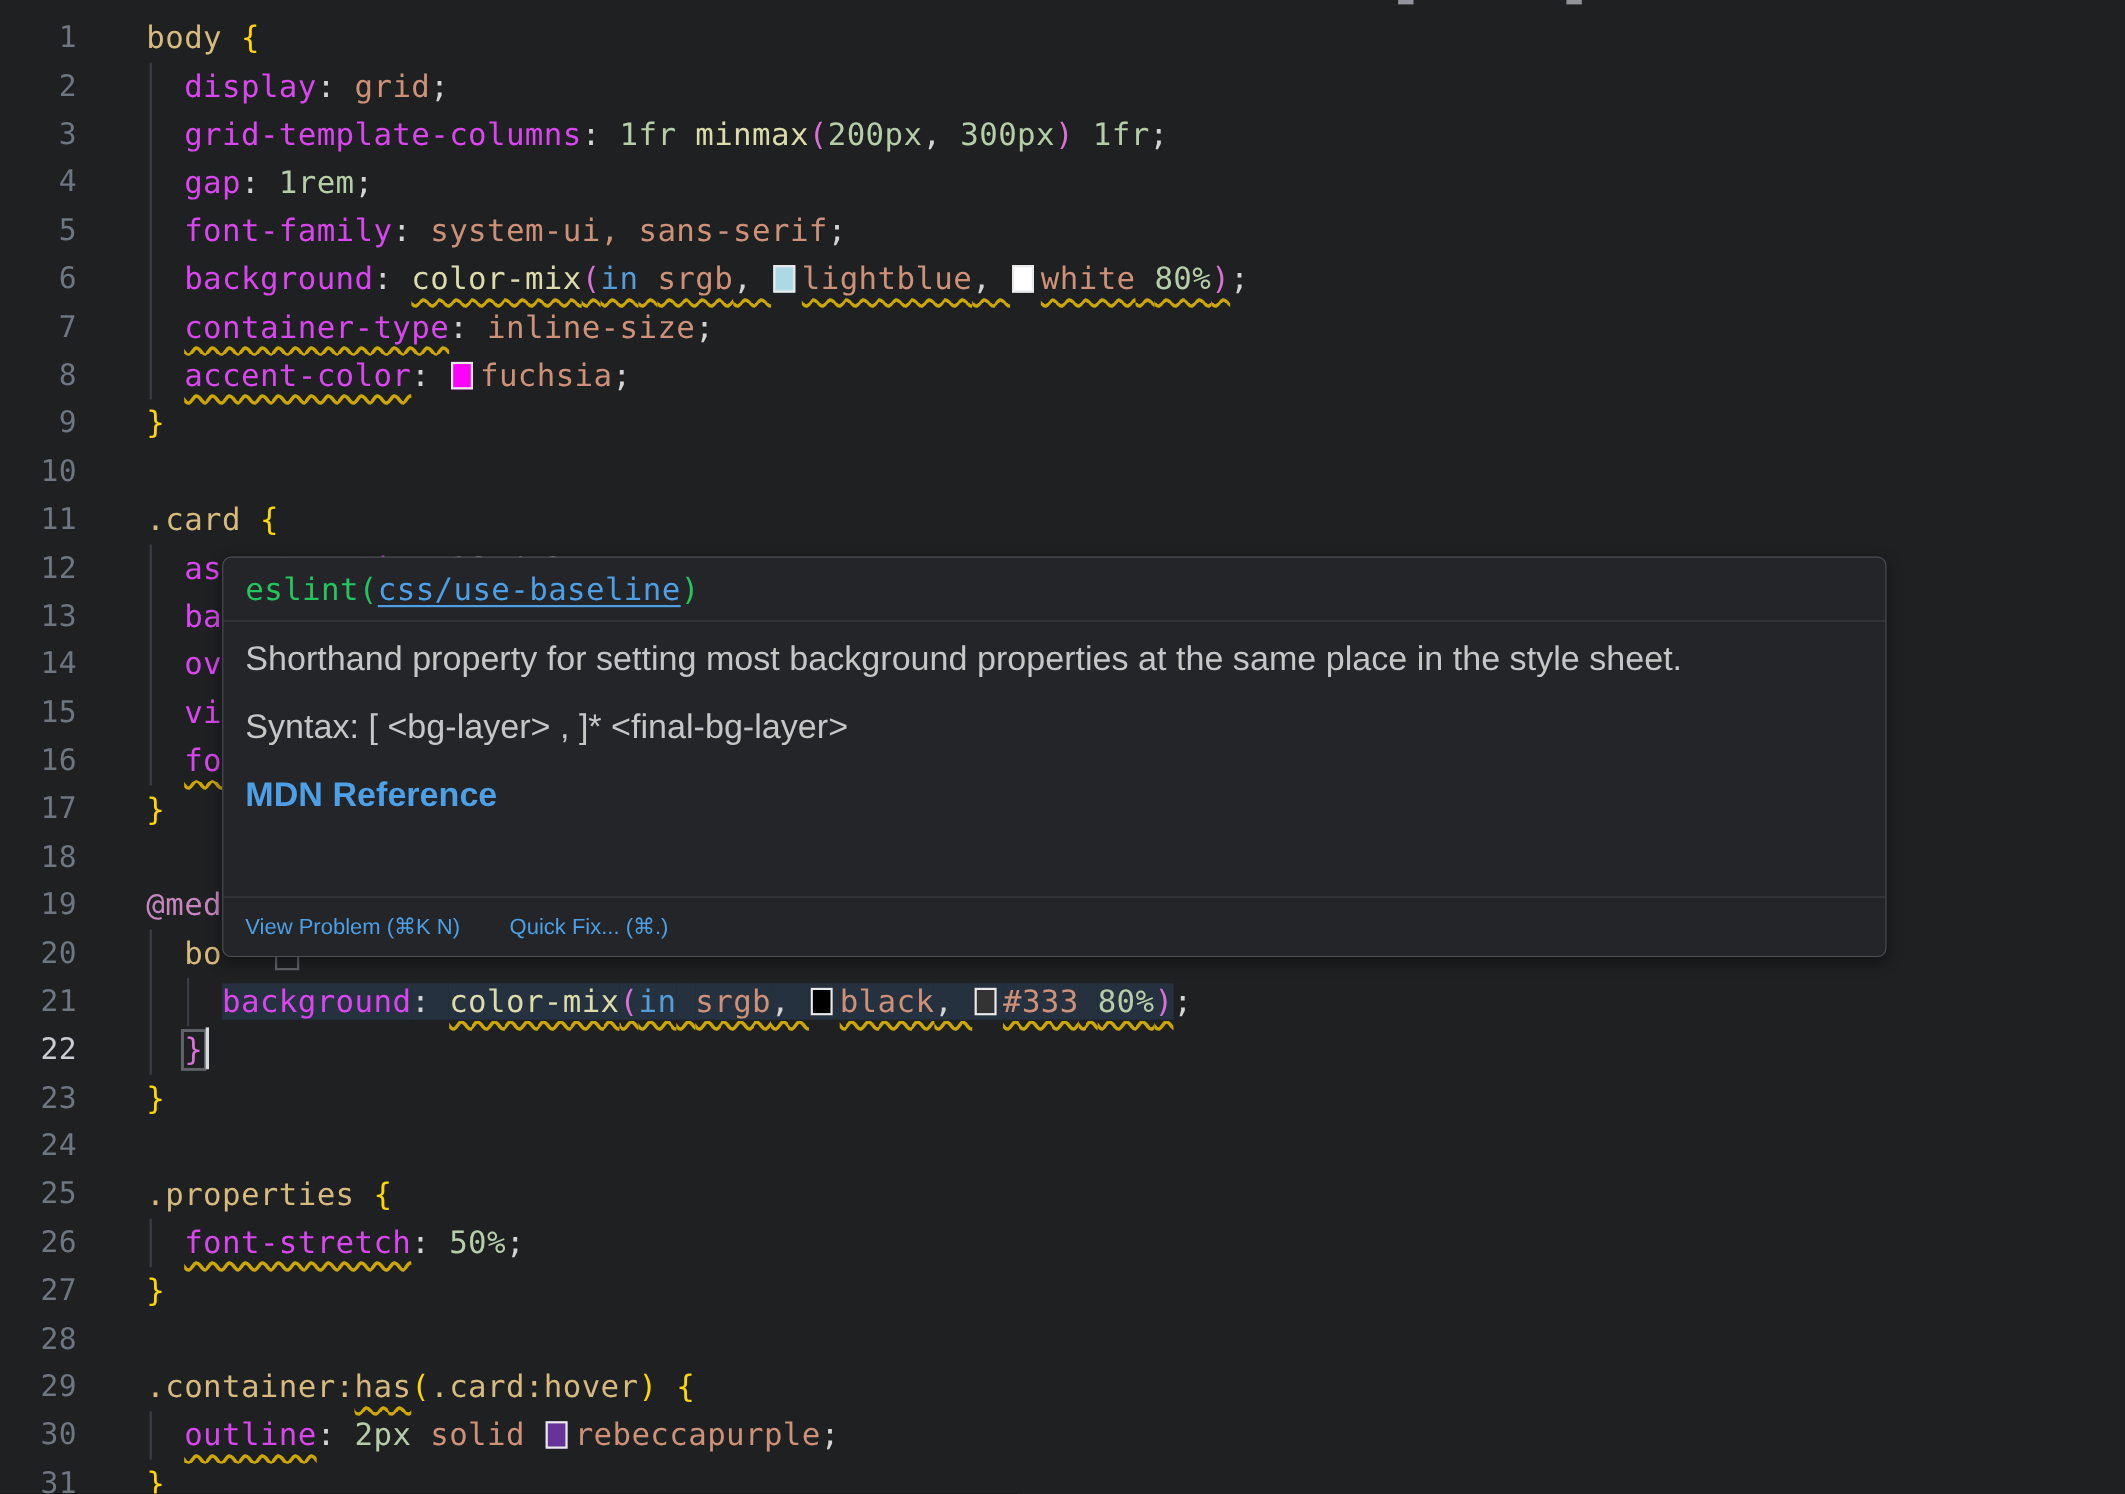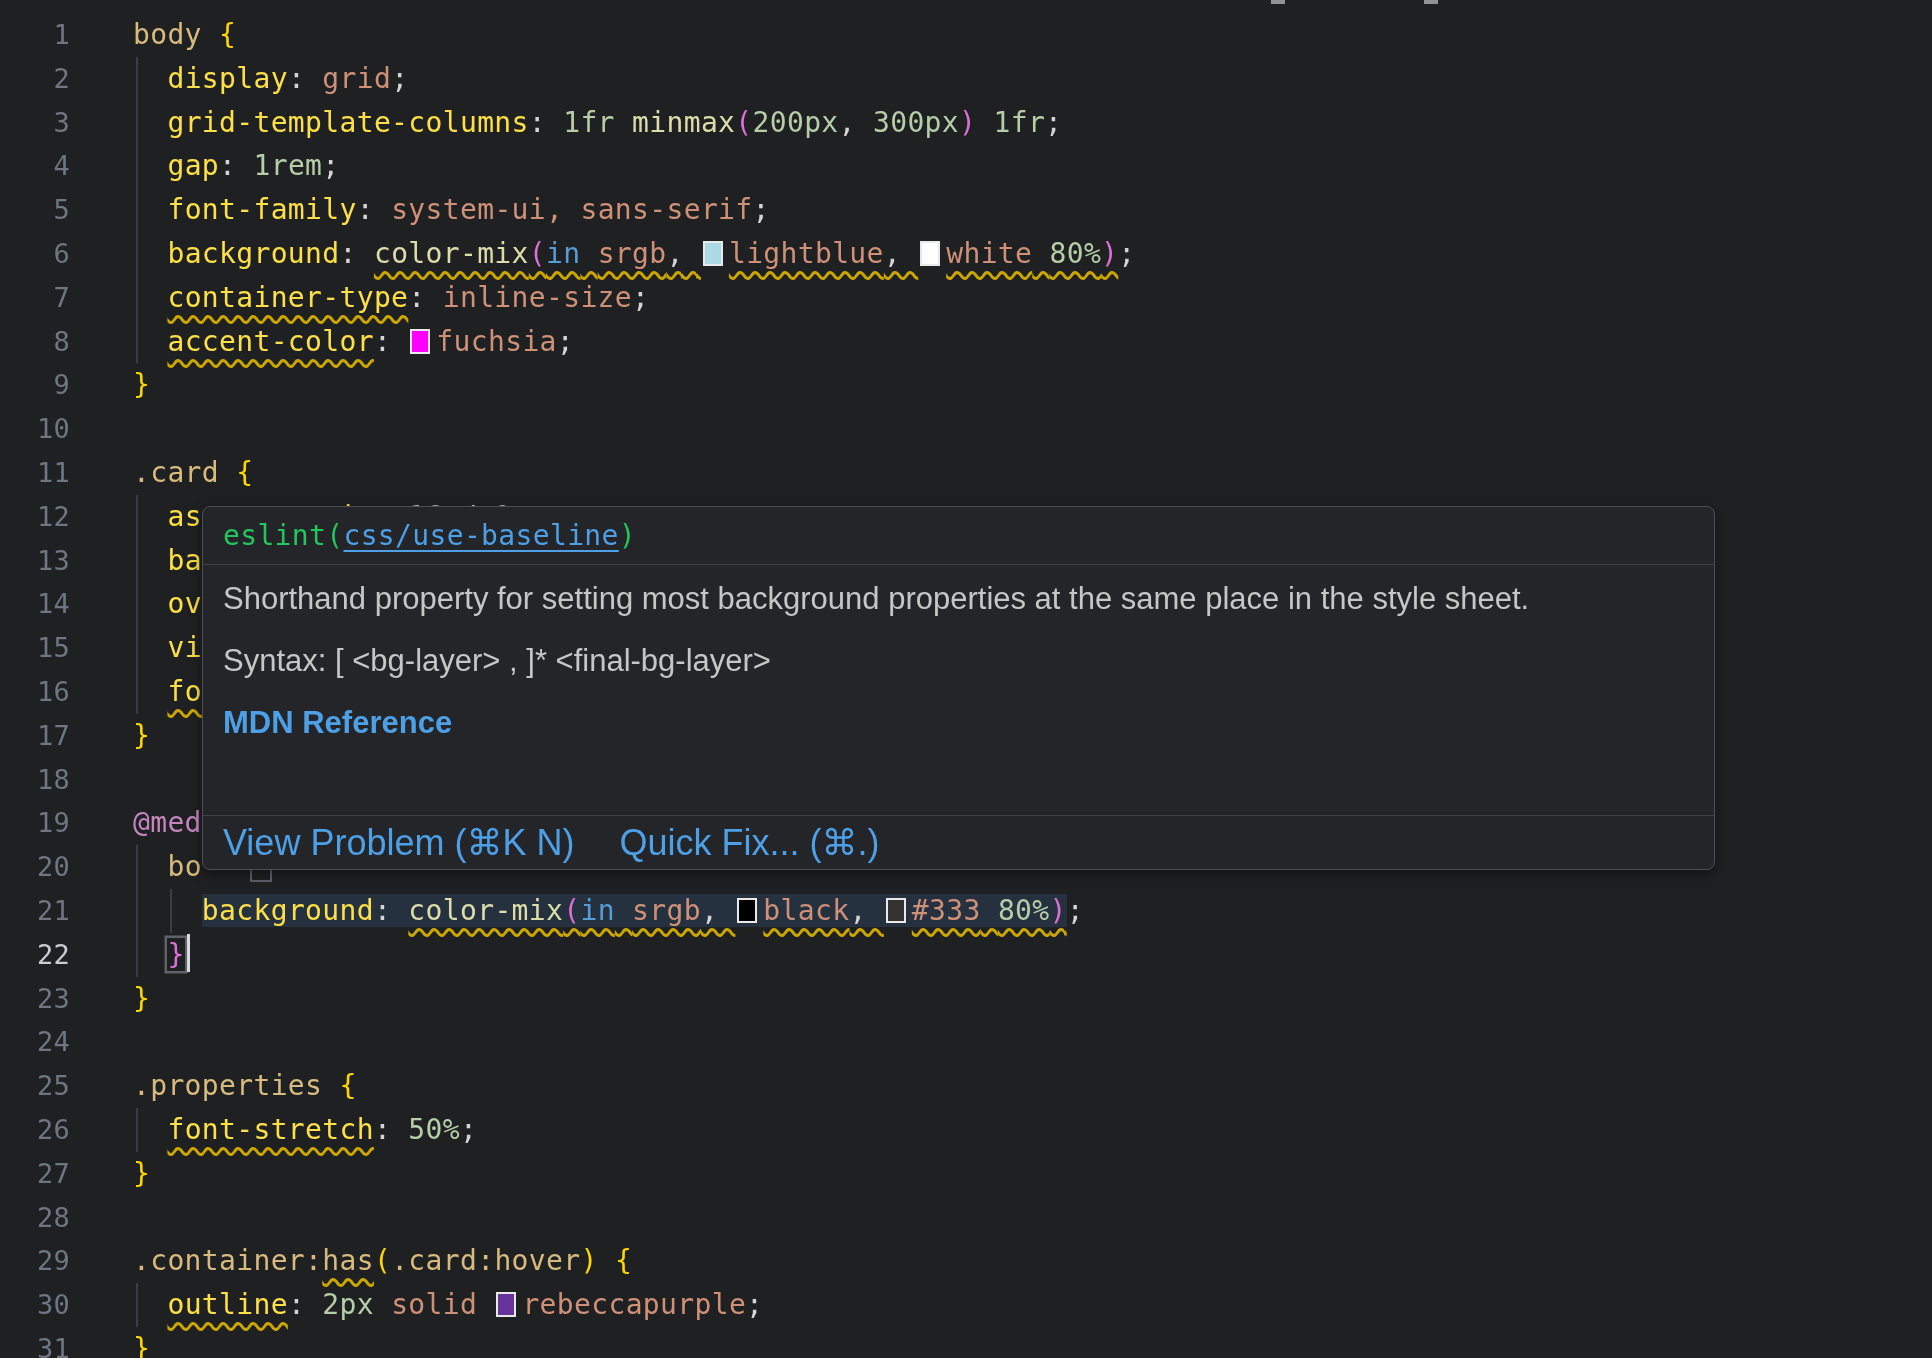--- a/index.html
+++ b/index.html
@@ -16,21 +16,21 @@
   }
   .ln-num.active{color:#c9ccd1;}
   
   #code{position:absolute;left:133px;top:13px;right:0;}
   .line{
     height:43.8px;line-height:43.8px;white-space:pre;
     font-size:28px;letter-spacing:0.35px;color:#d4d4d4;
   }
   .tok{color:#d4d4d4;}
   .tok.sel{color:#d7ba7d;}
-  .tok.prop{color:#fde047;}
+  .tok.prop{color:#d946ef;}
   .tok.val{color:#ce9178;}
   .tok.num{color:#b5cea8;}
   .tok.fn{color:#dcdcaa;}
   .tok.kw{color:#569cd6;}
   .tok.at{color:#c586c0;}
   .tok.br1{color:#ffd700;}
   .tok.br2{color:#da70d6;}
   .sq{
     text-decoration:underline wavy #cca700;
     text-decoration-thickness:2.6px;
@@ -73,21 +73,21 @@
   #hover .body{
     padding:18px 20px;font-family:"Liberation Sans",sans-serif;
     font-size:31px;line-height:32px;color:#c6c6c6;
   }
   #hover .body p{margin:0 0 30px 0;}
   #hover .body p:last-child{margin:0;}
   #hover .body a{color:#4d9fe6;text-decoration:none;font-weight:bold;}
   #hover .actions{
     position:absolute;left:0;right:0;bottom:0;height:53px;
     border-top:1.5px solid #3d4045;display:flex;align-items:center;gap:45px;
-    padding:0 20px;font-family:"Liberation Sans",sans-serif;font-size:36px;
+    padding:0 20px;font-family:"Liberation Sans",sans-serif;font-size:20px;
   }
   #hover .actions a{color:#4d9fe6;text-decoration:none;}
 </style>
 </head>
 <body>
 
 <div id="screen">
 
   <div class="frag" style="left:1271px;"></div>
   <div class="frag" style="left:1424px;"></div>

